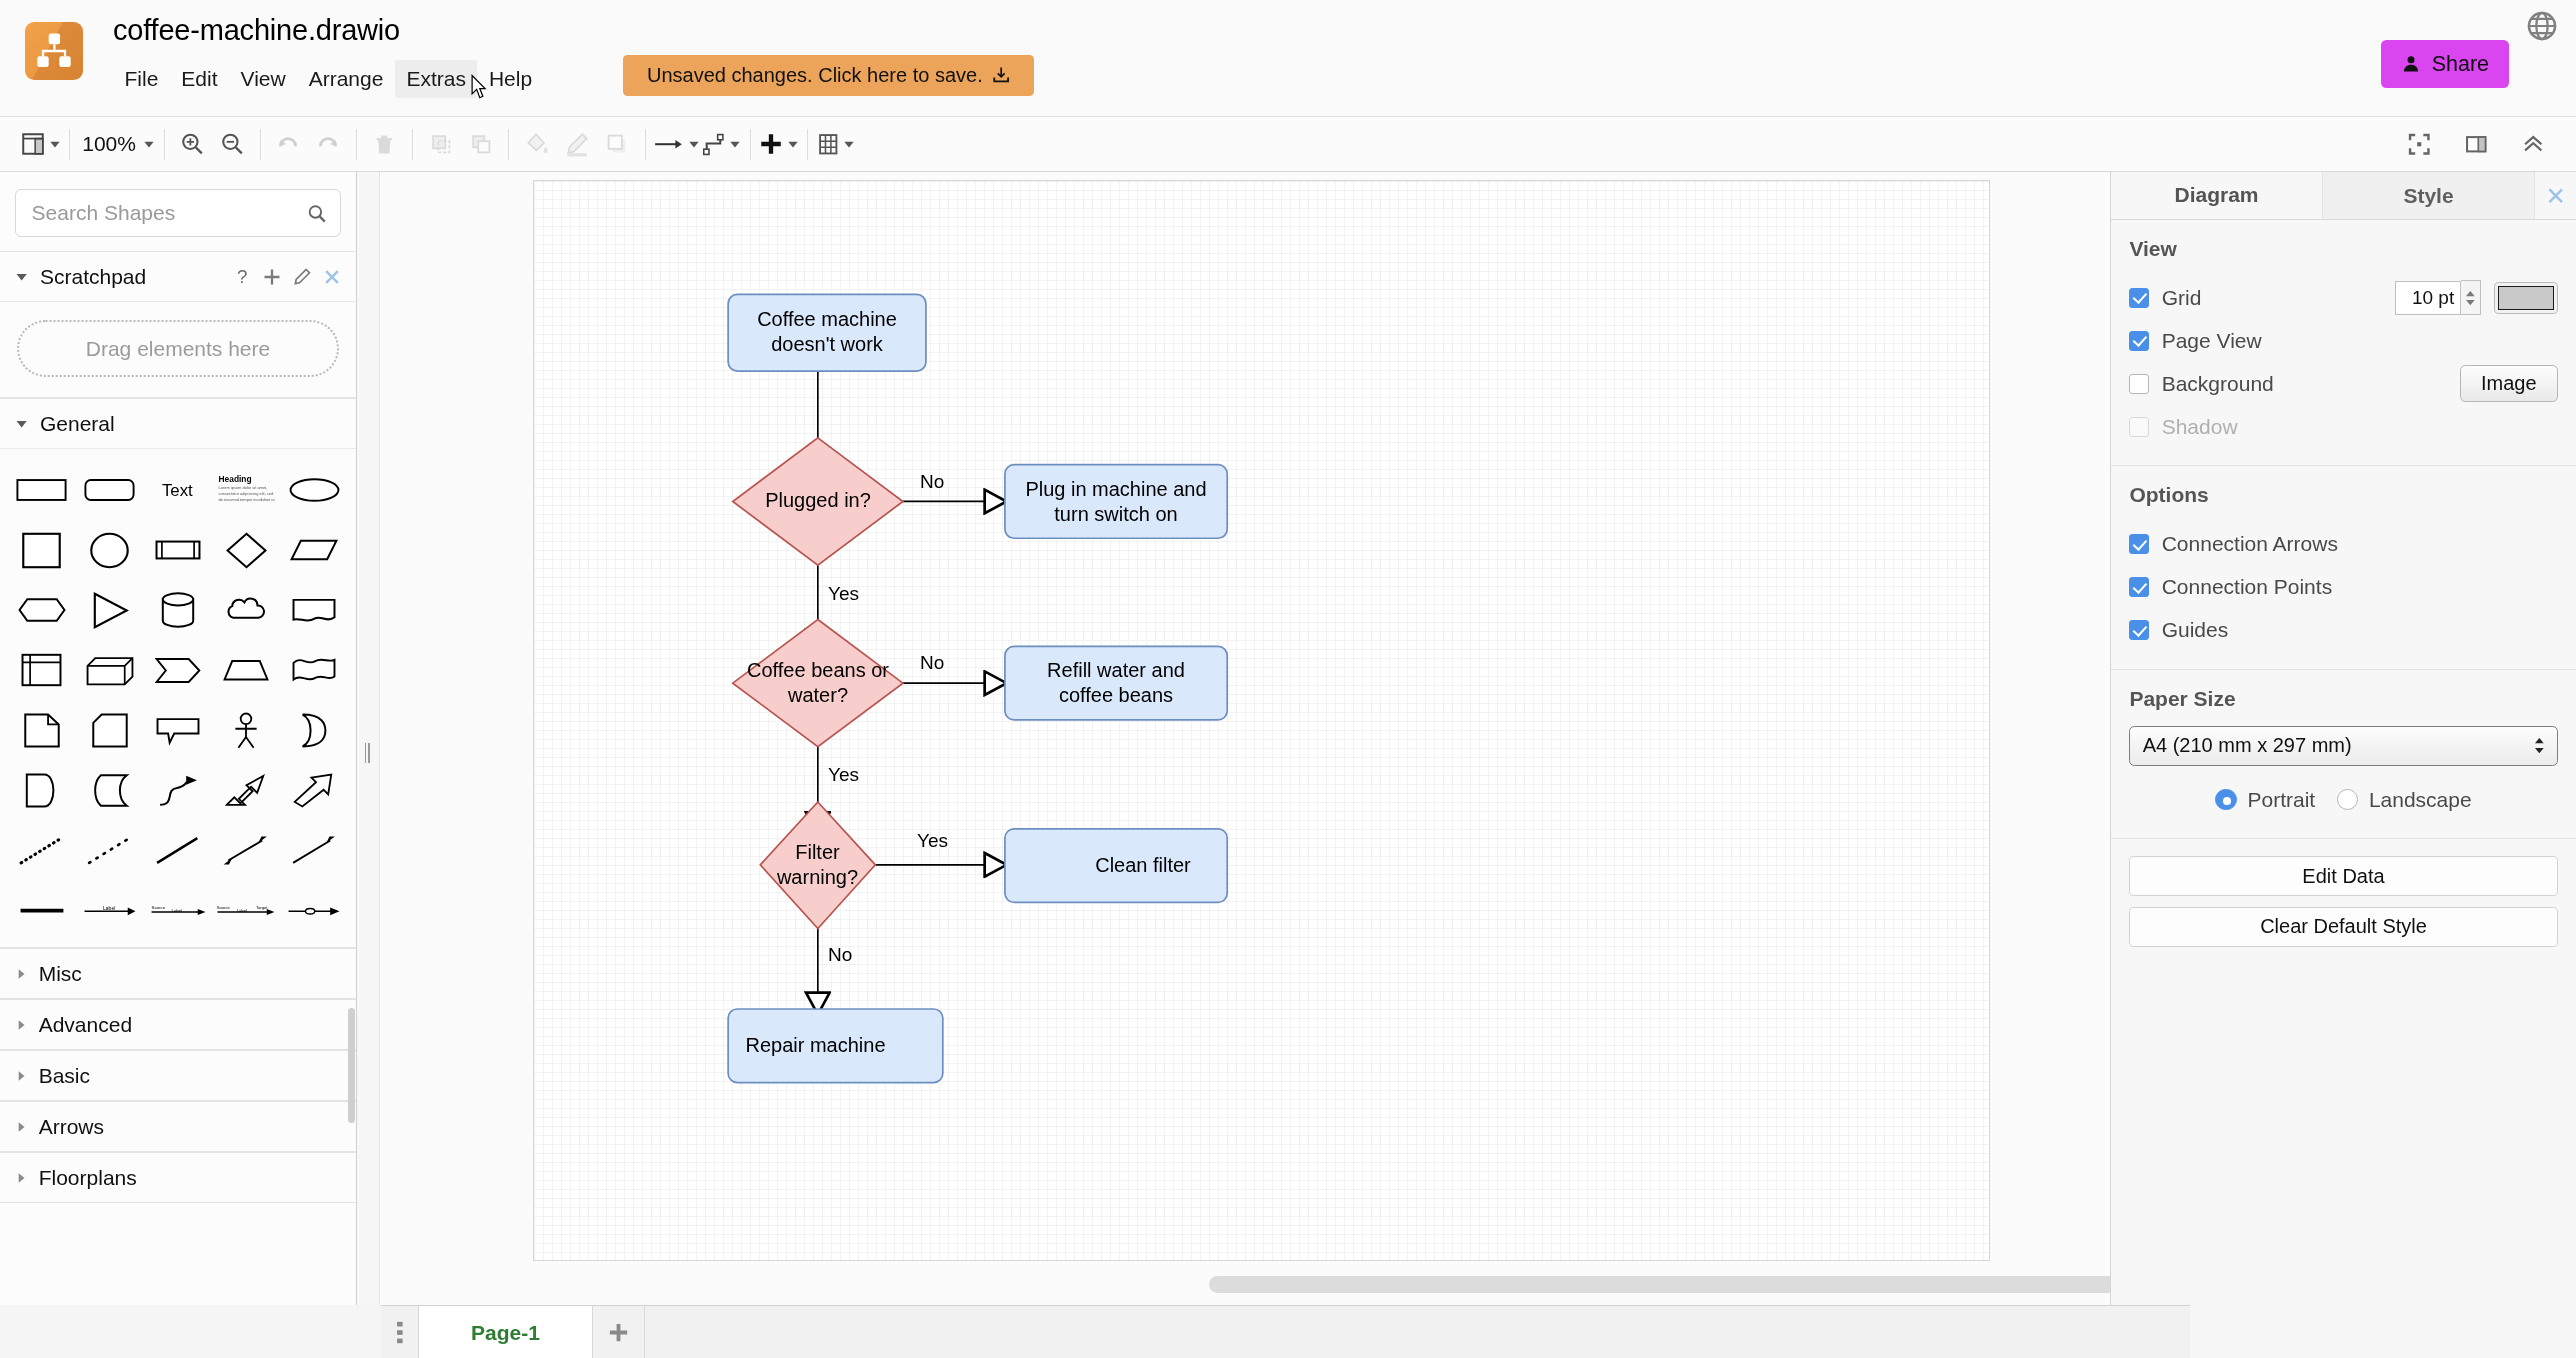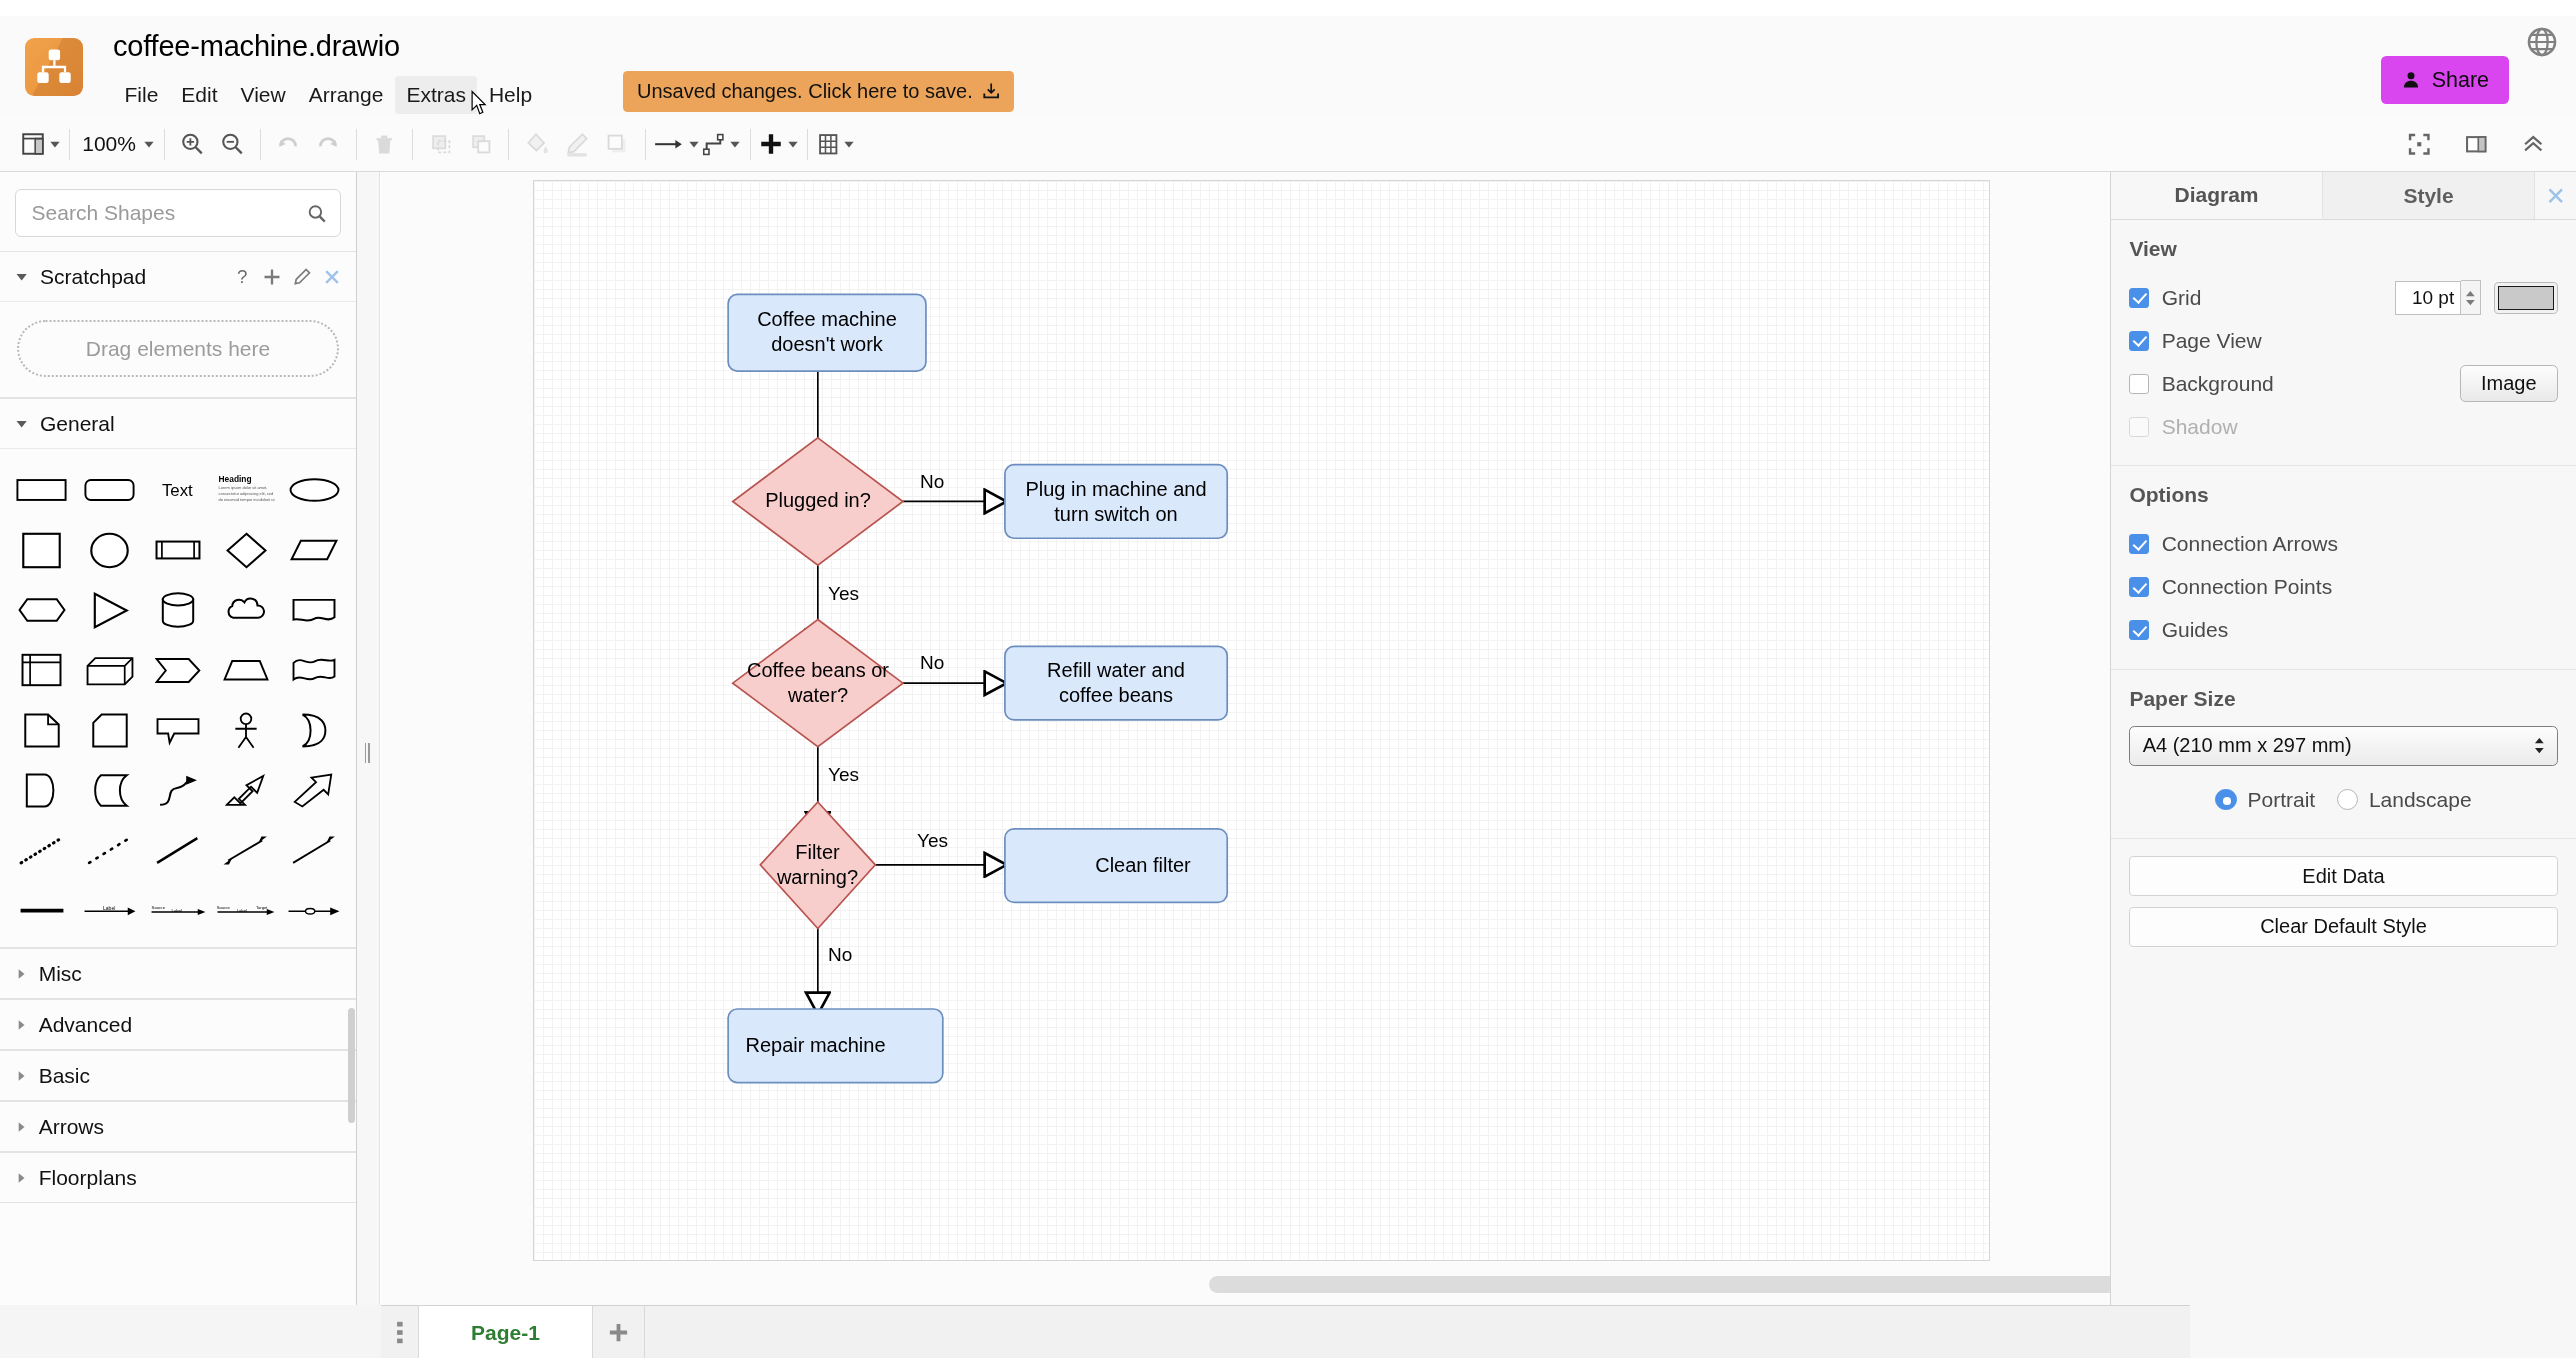--- a/index.html
+++ b/index.html
@@ -6,21 +6,21 @@
   html, body {
     width: 2576px; height: 1359px;
     font-family: "Liberation Sans", sans-serif;
     background: #ffffff; overflow: hidden;
   }
   #app { position: relative; width: 2576px; height: 1359px; }
 
   
   #header {
     position: absolute; left: 0; top: 0; width: 2576px; height: 117px;
-    background: #fafafa; border-bottom: 0.8px solid #e0e0e0; margin-top: 16px;
+    background: #fafafa; border-bottom: 0.8px solid #e0e0e0;
   }
   #logo-tile {
     position: absolute; left: 24.5px; top: 21.5px; width: 58px; height: 58px;
     border-radius: 9.2px; background: linear-gradient(135deg,#f0a24a 0%, #e8913b 100%);
     overflow: hidden;
   }
   #logo-tile .shade {
     position:absolute; left:0; top:0; width:100%; height:100%;
     background: linear-gradient(118deg, rgba(0,0,0,0) 42%, rgba(160,80,20,0.22) 43%, rgba(160,80,20,0.22) 100%);
   }
@@ -34,21 +34,21 @@
     padding: 7px 11.5px; font-size: 21px; color: #1a1a1a; border-radius: 3.1px;
     cursor: default; white-space: nowrap;
   }
   .menu-item.hover { background: #ededed; }
   #cursor-arrow {
     position: absolute; left: 469px; top: 74px; width: 20px; height: 26px;
     pointer-events: none;
   }
   #unsaved-btn {
     position: absolute; left: 623px; top: 55px; height: 41px;
-    padding: 0 14px; background: #eba45a; border-radius: 4.6px;
+    padding: 0 24px; background: #eba45a; border-radius: 4.6px;
     display: flex; align-items: center; gap: 9.2px;
     font-size: 20px; color: #111; white-space: nowrap; cursor: pointer;
   }
   #share-btn {
     position: absolute; right: 67px; top: 40px; height: 48px;
     padding: 0 20px; background: #d946ef; border-radius: 5.4px;
     display: flex; align-items: center; gap: 10.7px;
     font-size: 21.5px; color: #0d0d0d; font-weight: 500; cursor: pointer;
   }
   #lang-globe { position: absolute; right: 17px; top: 9.2px; width: 34px; height: 34px; cursor: pointer; }

